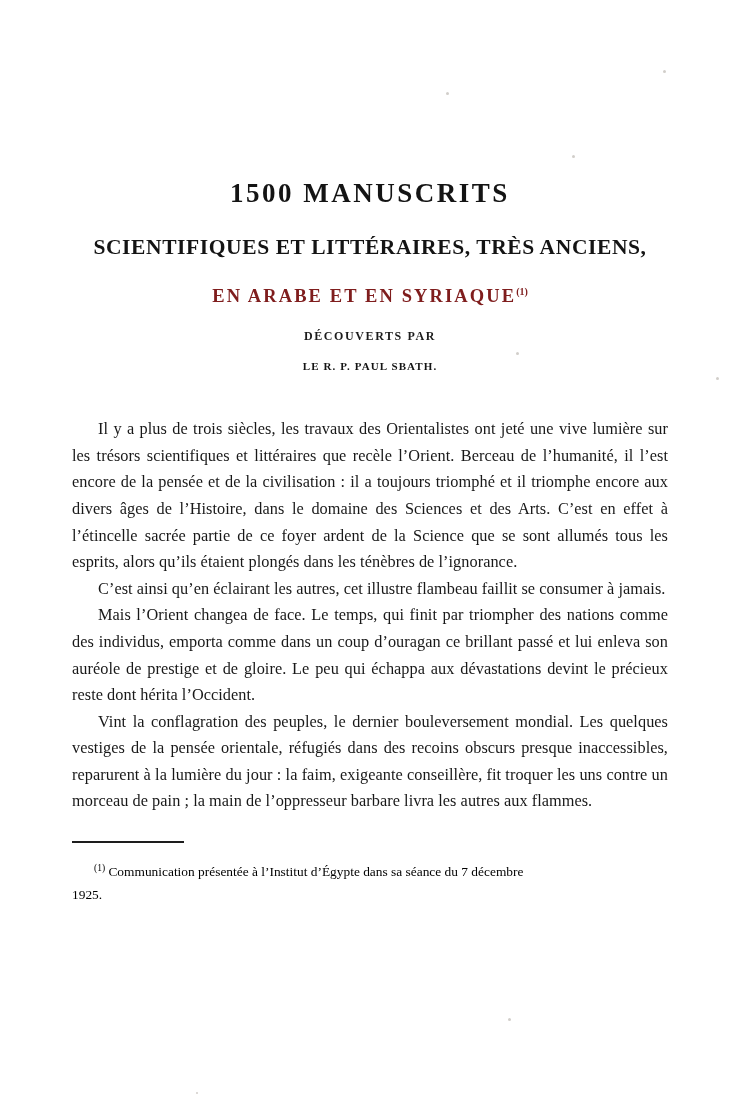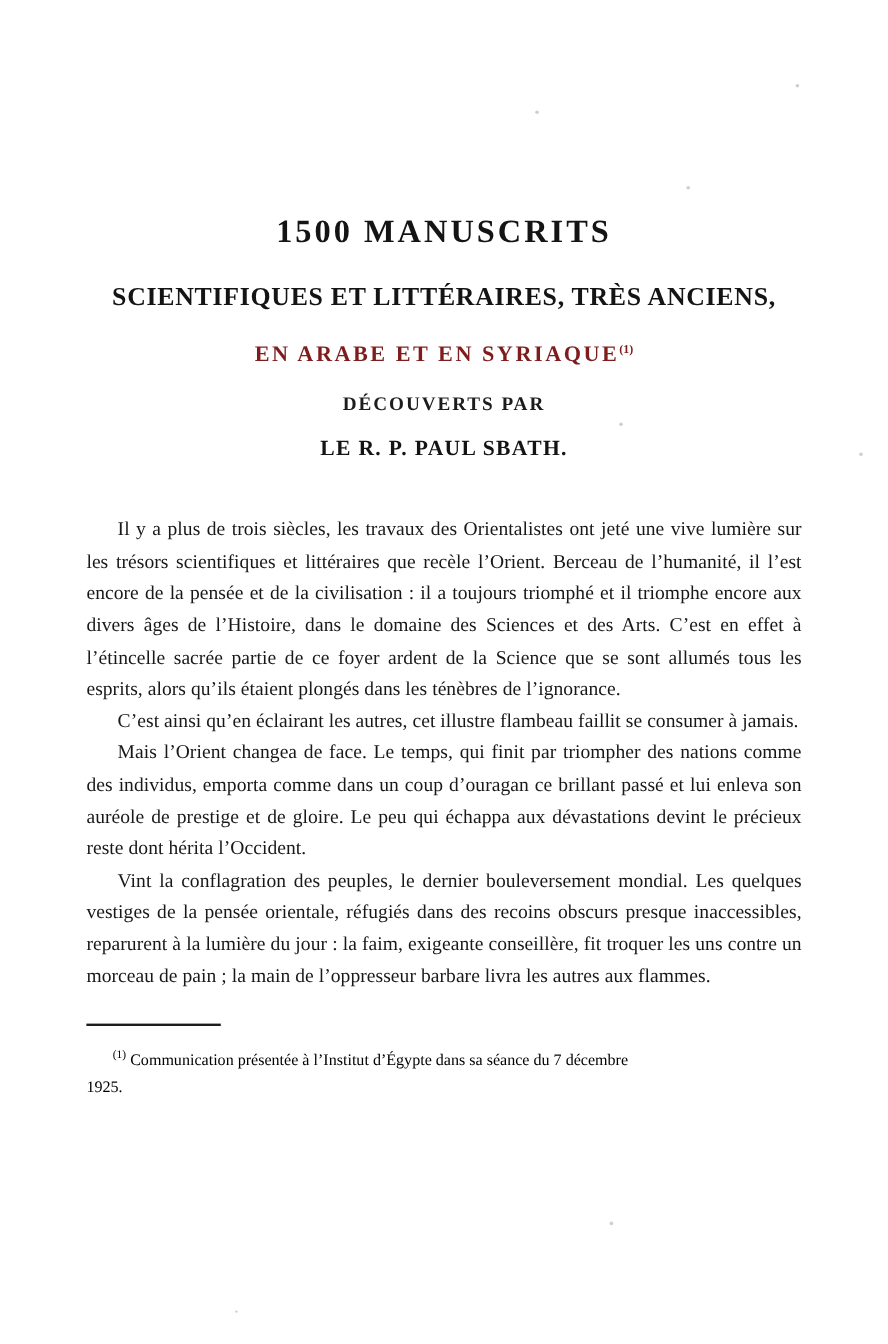--- a/index.html
+++ b/index.html
@@ -69,29 +69,29 @@
     color: #7f1d1d;
   }
   .title-sub2 .fn {
     font-size: 10px;
     vertical-align: super;
     letter-spacing: 0;
     font-weight: bold;
   }
 
   .byline-small {
-    font-size: 16px;
+    font-size: 12px;
     font-weight: bold;
     letter-spacing: 1.6px;
     margin: 0 0 16px 0;
     color: #1c1c1c;
   }
 
   .byline-author {
-    font-size: 18px;
+    font-size: 11px;
     font-weight: bold;
     letter-spacing: 1.1px;
     margin: 0 0 44px 0;
     color: #141414;
   }
 
   .body-text {
     font-size: 16.3px;
     line-height: 26.6px;
     text-align: justify;

